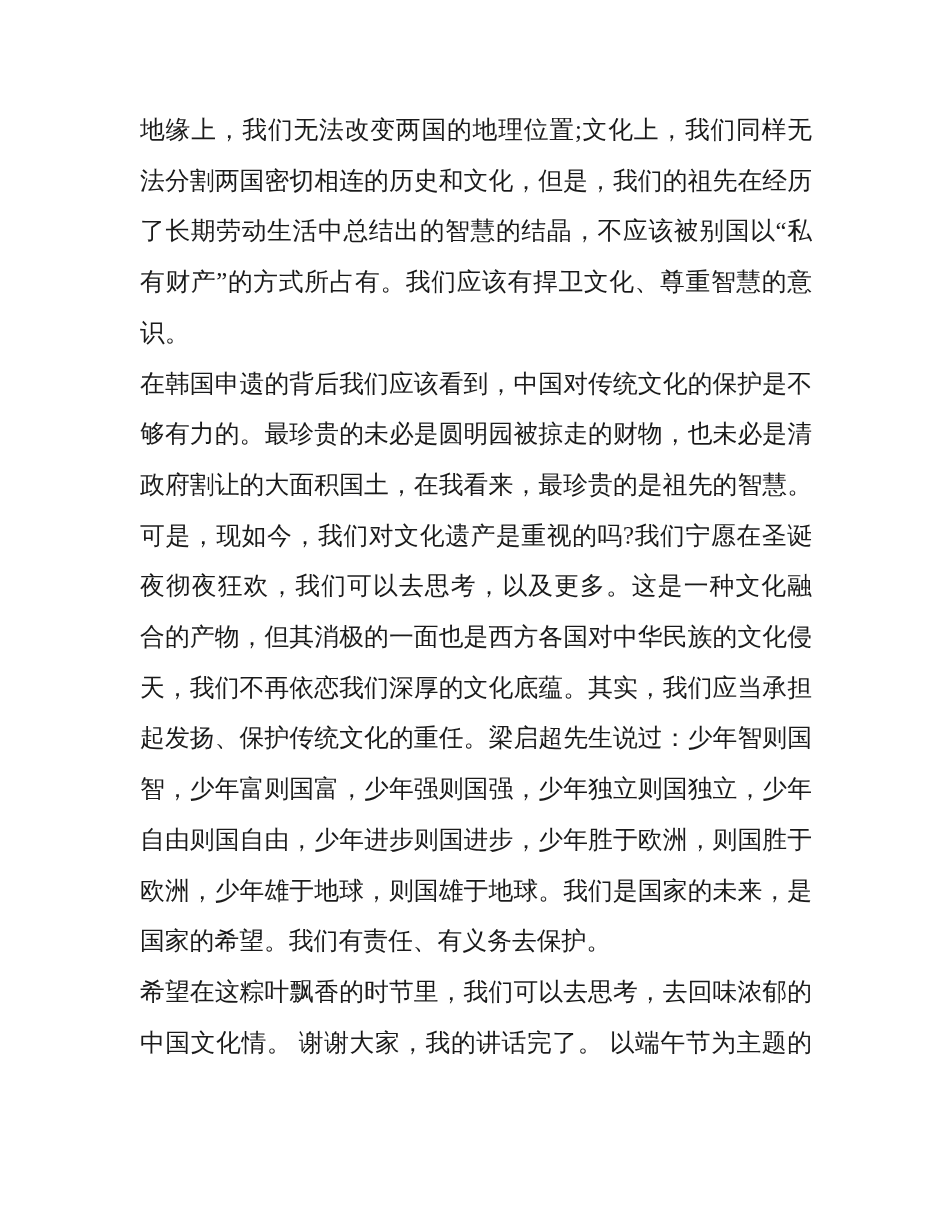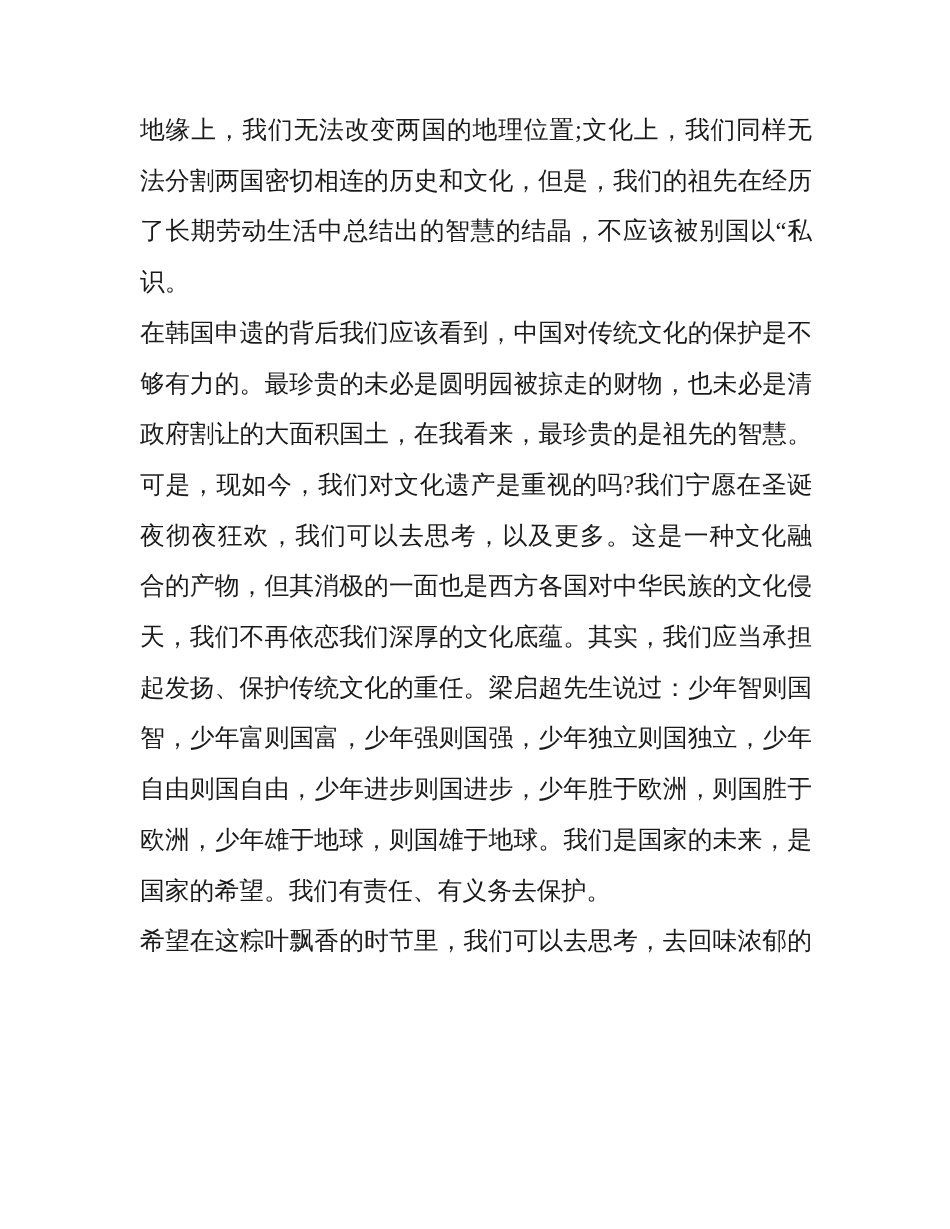--- a/index.html
+++ b/index.html
@@ -46,33 +46,35 @@
 </style>
 </head>
 <body style="background: rgb(255, 255, 255);">
 
 <div class="page">
   <div class="text-block" id="text-block" style="color: rgb(26, 26, 26);">
       <div class="paragraph">
         <div class="text-line">地缘上，我们无法改变两国的地理位置;文化上，我们同样无</div>
         <div class="text-line">法分割两国密切相连的历史和文化，但是，我们的祖先在经历</div>
         <div class="text-line">了长期劳动生活中总结出的智慧的结晶，不应该被别国以“私</div>
+        <div class="text-line">有财产”的方式所占有。我们应该有捍卫文化、尊重智慧的意</div>
         <div class="text-line para-end">识。</div>
       </div>
       <div class="paragraph">
         <div class="text-line">在韩国申遗的背后我们应该看到，中国对传统文化的保护是不</div>
         <div class="text-line">够有力的。最珍贵的未必是圆明园被掠走的财物，也未必是清</div>
         <div class="text-line">政府割让的大面积国土，在我看来，最珍贵的是祖先的智慧。</div>
         <div class="text-line">可是，现如今，我们对文化遗产是重视的吗?我们宁愿在圣诞</div>
         <div class="text-line">夜彻夜狂欢，我们可以去思考，以及更多。这是一种文化融</div>
         <div class="text-line">合的产物，但其消极的一面也是西方各国对中华民族的文化侵</div>
         <div class="text-line">天，我们不再依恋我们深厚的文化底蕴。其实，我们应当承担</div>
         <div class="text-line">起发扬、保护传统文化的重任。梁启超先生说过：少年智则国</div>
         <div class="text-line">智，少年富则国富，少年强则国强，少年独立则国独立，少年</div>
         <div class="text-line">自由则国自由，少年进步则国进步，少年胜于欧洲，则国胜于</div>
         <div class="text-line">欧洲，少年雄于地球，则国雄于地球。我们是国家的未来，是</div>
         <div class="text-line para-end">国家的希望。我们有责任、有义务去保护。</div>
       </div>
       <div class="paragraph">
         <div class="text-line">希望在这粽叶飘香的时节里，我们可以去思考，去回味浓郁的</div>
+        <div class="text-line">中国文化情。 谢谢大家，我的讲话完了。 以端午节为主题的</div>
       </div>
     </div>
 </div>
 
 </body></html>

